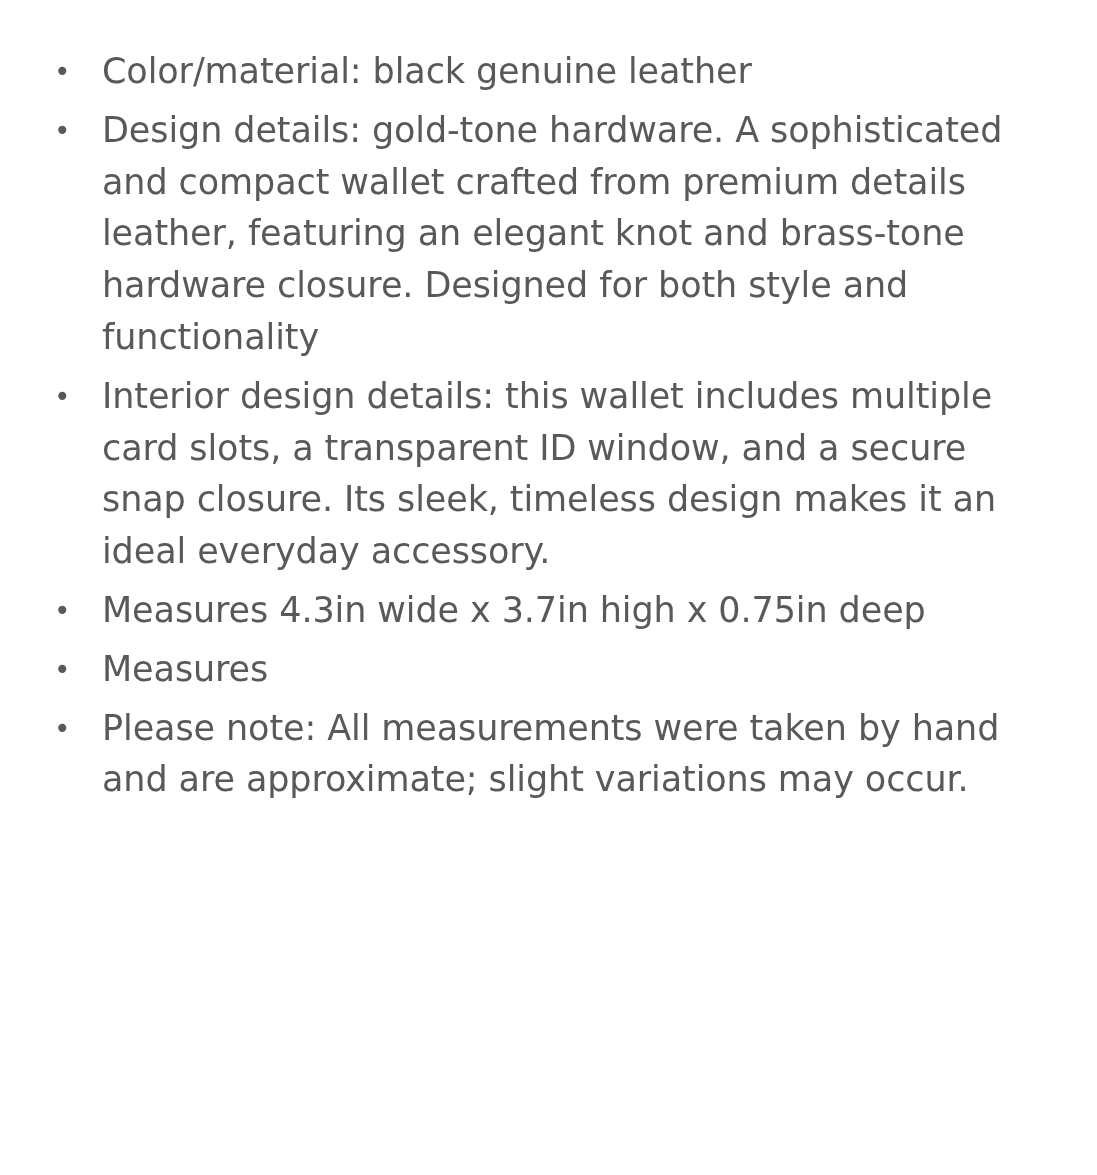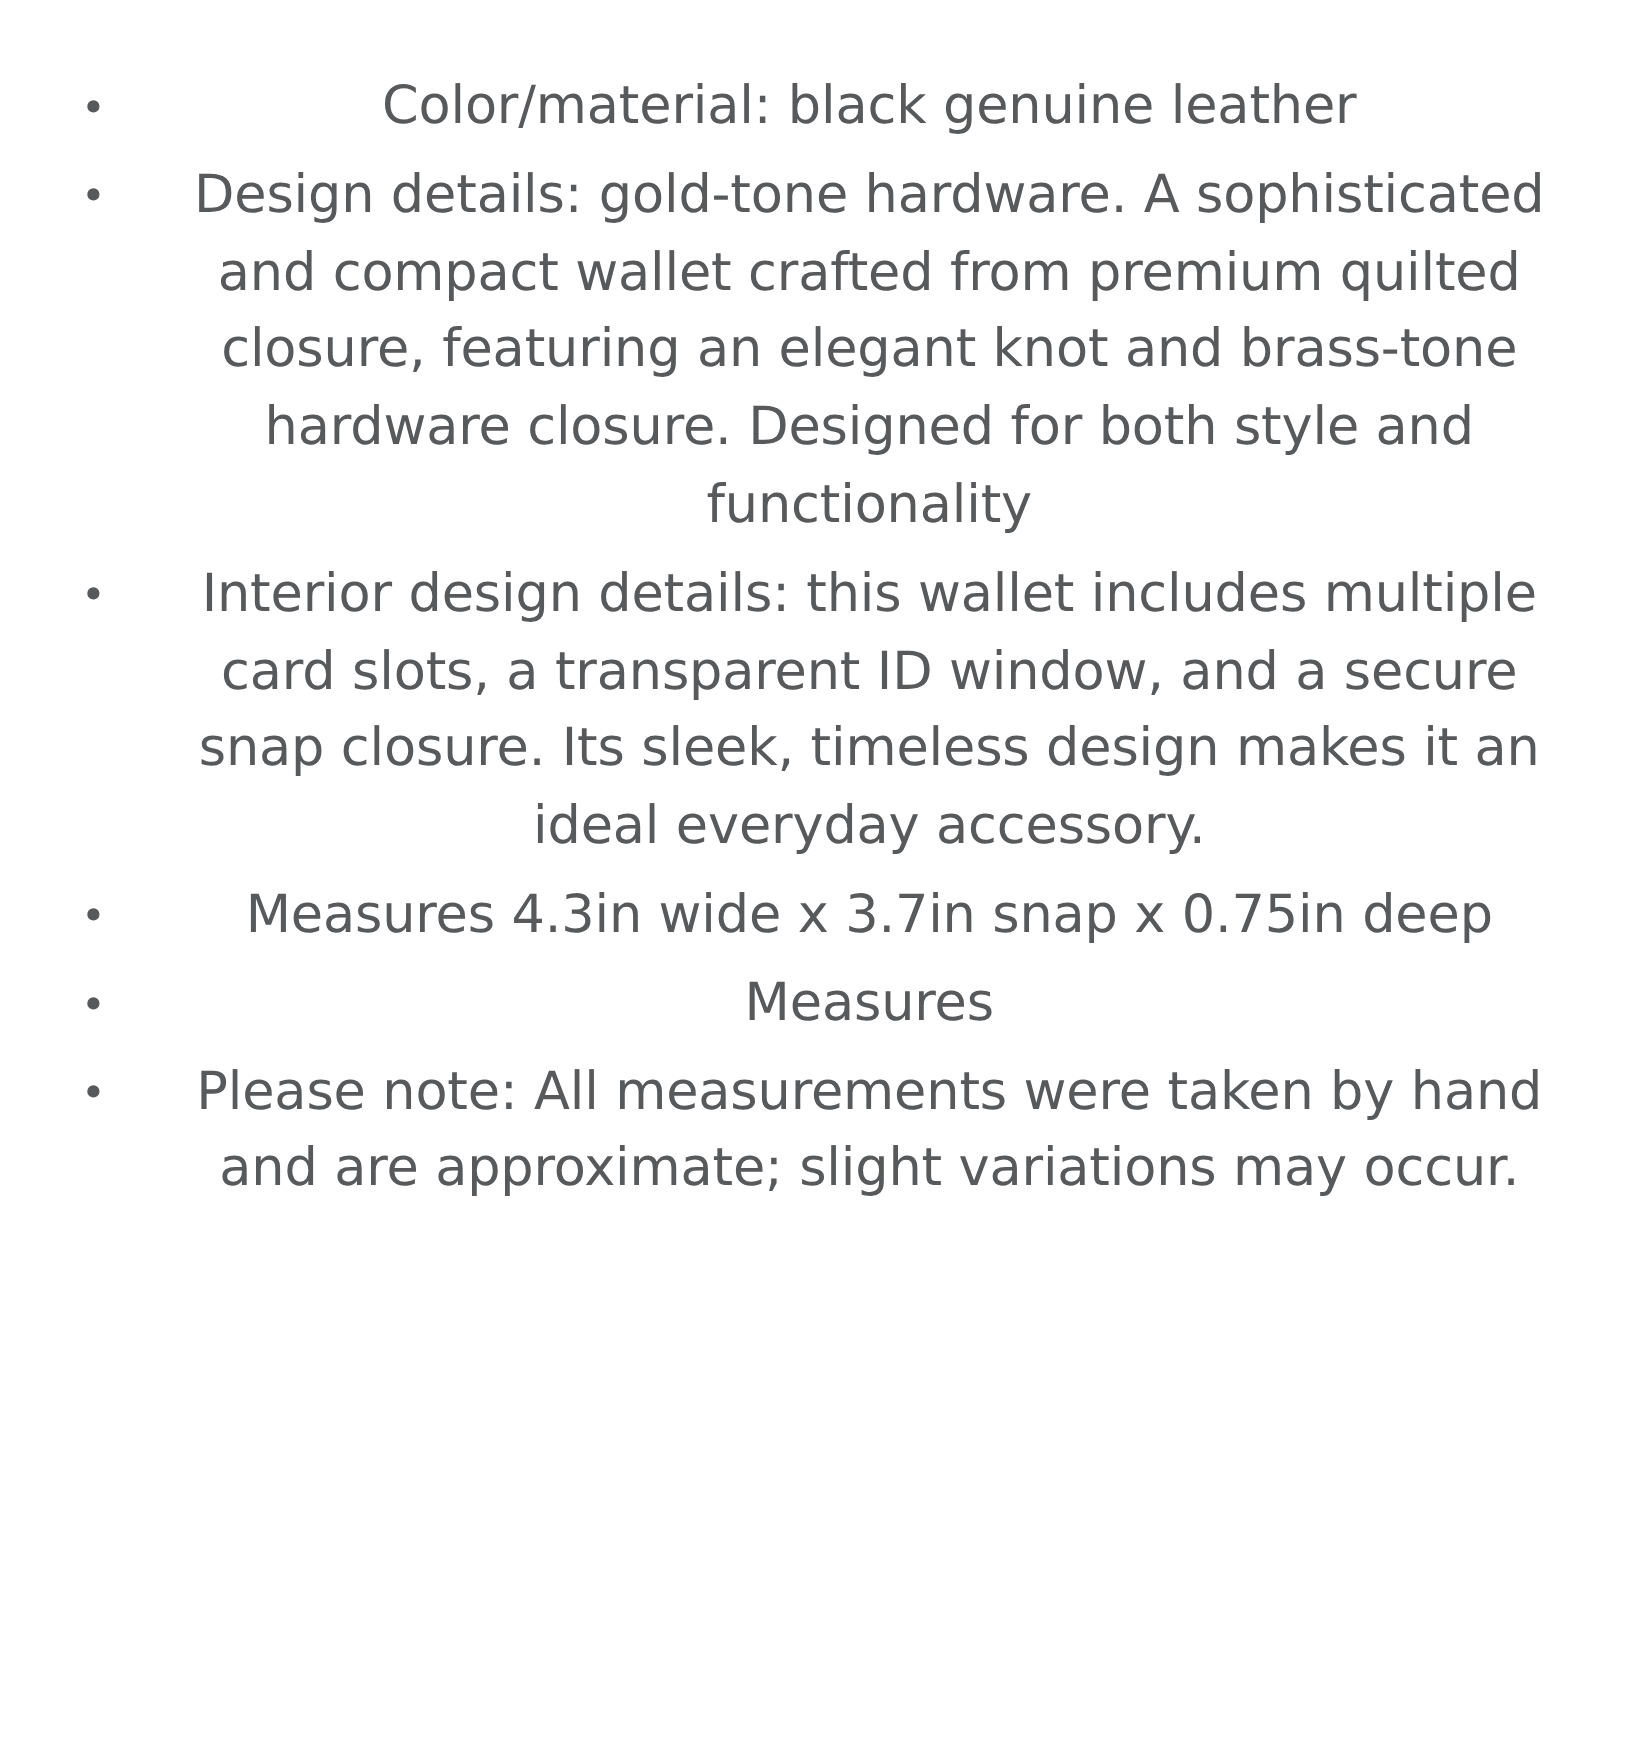--- a/index.html
+++ b/index.html
@@ -35,43 +35,42 @@
   ul.detail-list > li .bullet {
     position: absolute;
     left: 14px;
     top: 0;
     color: #58595b;
     font-size: 28px;
     line-height: 1.85;
   }
   .item-text {
     display: block;
-    text-align: center;
   }
 </style>
 </head>
 <body>
 
 <div class="product-details">
   <ul class="detail-list">
     <li>
       <span class="bullet">•</span>
       <span class="item-text">Color/material: black genuine leather</span>
     </li>
     <li>
       <span class="bullet">•</span>
-      <span class="item-text">Design details: gold-tone hardware. A sophisticated and compact wallet crafted from premium quilted closure, featuring an elegant knot and brass-tone hardware closure. Designed for both style and functionality</span>
+      <span class="item-text">Design details: gold-tone hardware. A sophisticated and compact wallet crafted from premium details leather, featuring an elegant knot and brass-tone hardware closure. Designed for both style and functionality</span>
     </li>
     <li>
       <span class="bullet">•</span>
       <span class="item-text">Interior design details: this wallet includes multiple card slots, a transparent ID window, and a secure snap closure. Its sleek, timeless design makes it an ideal everyday accessory.</span>
     </li>
     <li>
       <span class="bullet">•</span>
-      <span class="item-text">Measures 4.3in wide x 3.7in snap x 0.75in deep</span>
+      <span class="item-text">Measures 4.3in wide x 3.7in high x 0.75in deep</span>
     </li>
     <li>
       <span class="bullet">•</span>
       <span class="item-text">Measures</span>
     </li>
     <li>
       <span class="bullet">•</span>
       <span class="item-text">Please note: All measurements were taken by hand and are approximate; slight variations may occur.</span>
     </li>
   </ul>

